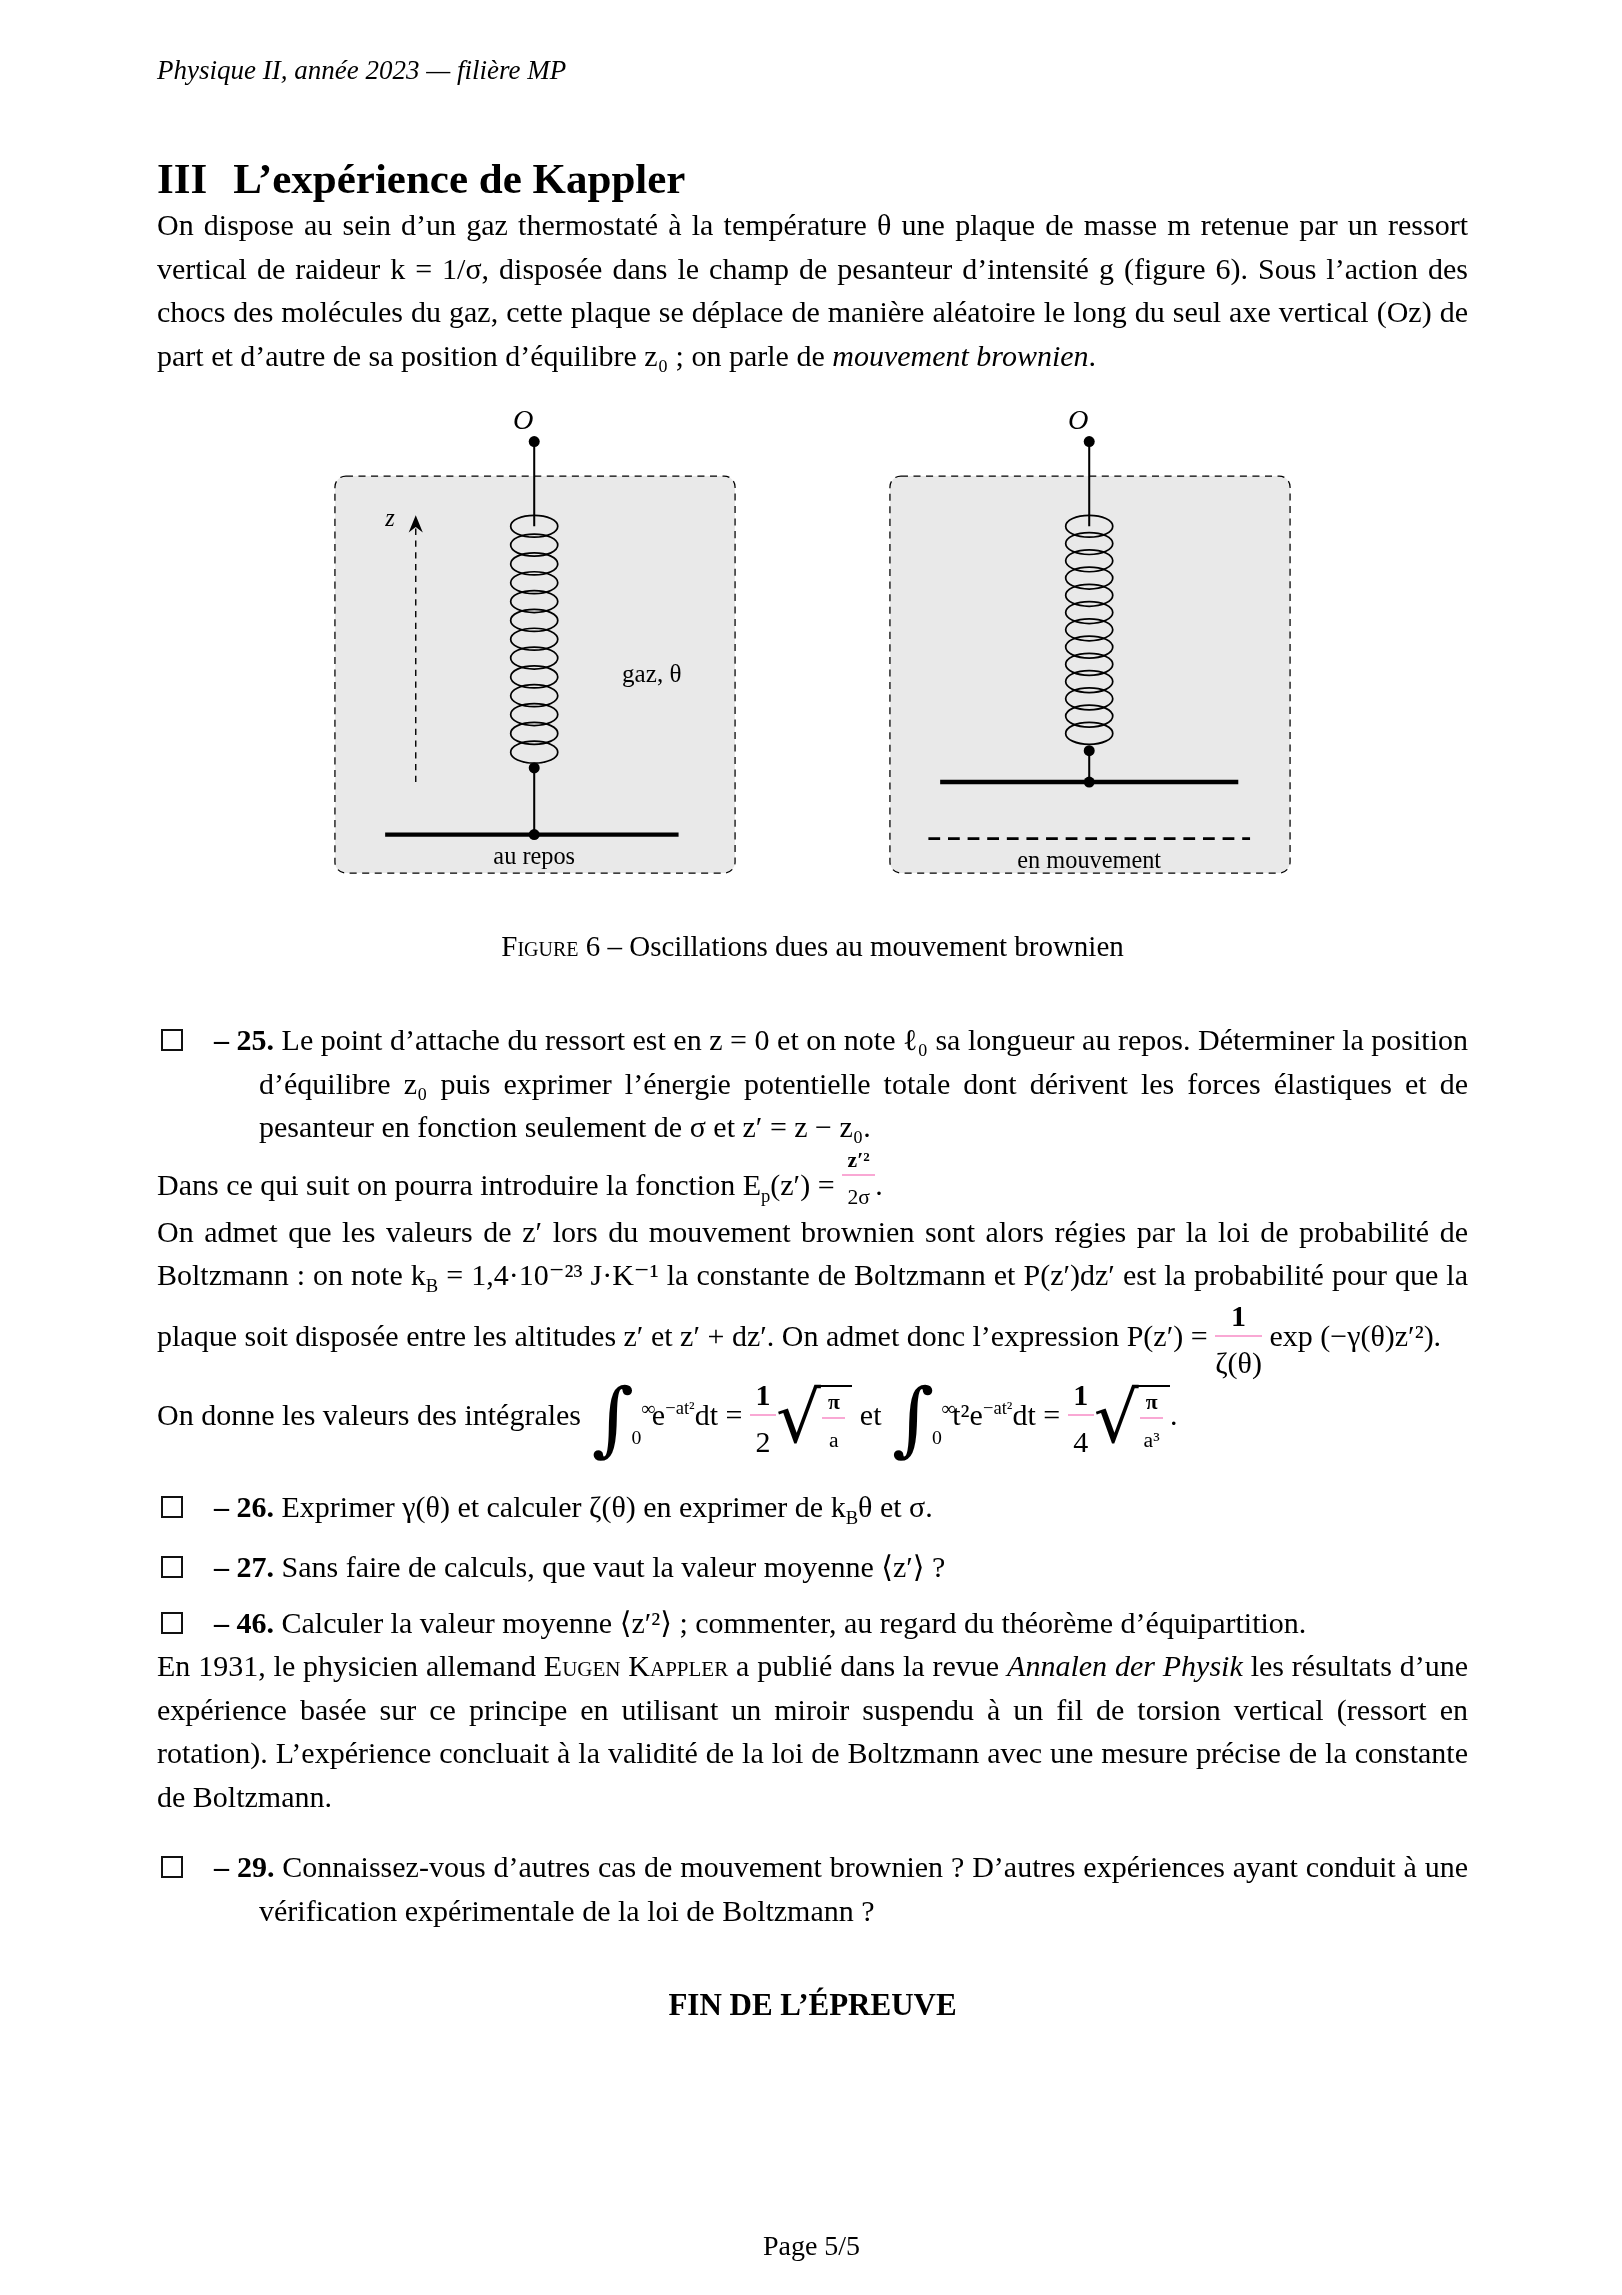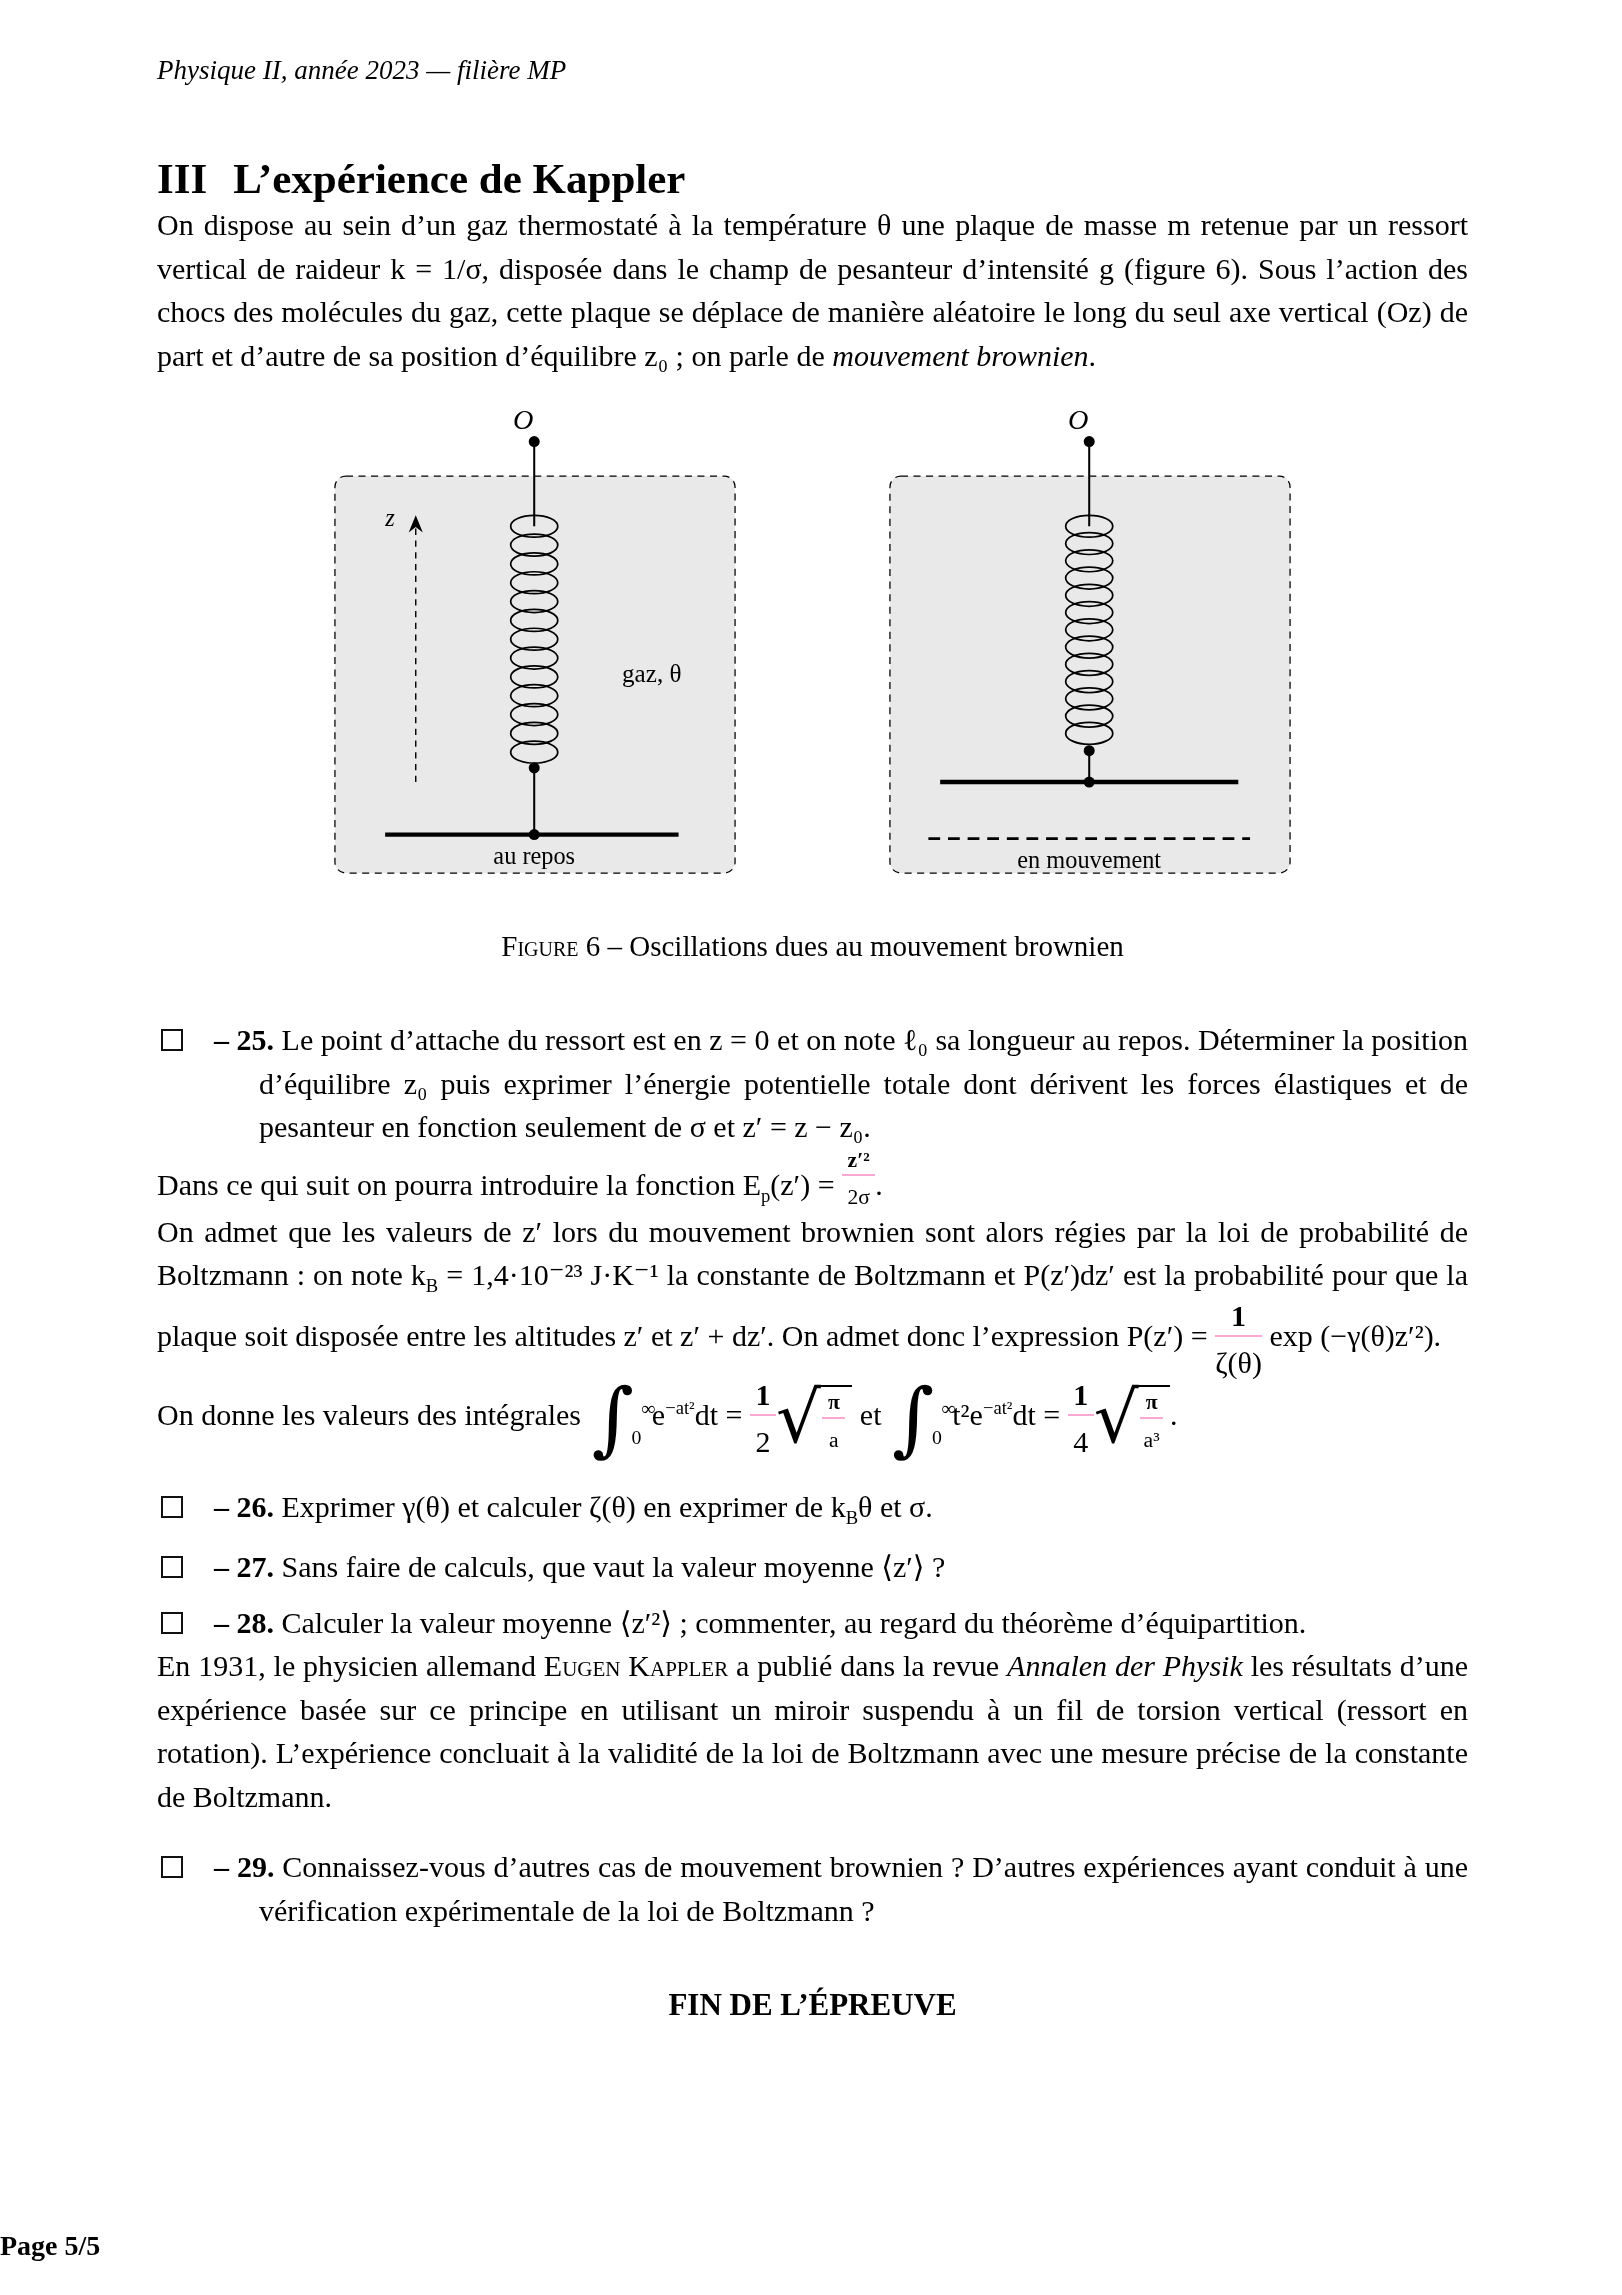--- a/index.html
+++ b/index.html
@@ -51,22 +51,22 @@
     font-family:"DejaVu Serif",serif;}
   .rbody{border-top:2.4px solid #000;padding:3.9px 7px 0 5.5px;display:inline-block;}
   .intgrp{display:inline-flex;align-items:center;vertical-align:middle;margin:0 3.1px;}
   .isign{font-size:2.7em;line-height:0.85;font-family:"DejaVu Serif",serif;}
   .ilims{display:inline-flex;flex-direction:column;justify-content:space-between;
     height:2.5em;font-size:0.66em;margin-left:0.8px;}
   .ilims .itop{transform:translateX(6.3px);}
   .ilims .ibot{transform:translateX(-3.1px);}
   .formula-line{line-height:1.2;margin-top:23.6px;}
   .fin{margin-top:55px;text-align:center;font-weight:bold;font-size:31px;}
-  .pagefooter{position:absolute;bottom:33px;left:0;width:100%;text-align:left;
-    font-weight:bold;font-size:28px;}
+  .pagefooter{position:absolute;bottom:33px;left:0;width:100%;text-align:center;
+    font-weight:normal;font-size:28px;}
 </style>
 </head>
 <body>
 
 <div class="page">
 
   <p class="runhead">Physique II, année 2023 — filière MP</p>
 
   <h1 class="section-heading">
       <span>III</span>
@@ -165,21 +165,21 @@
         </span>
       </span><span>t²e</span><sup>−at²</sup><span>dt = </span><span class="frac"><span class="fn">1</span><span class="fd">4</span></span><span class="sqrt">
         <span class="rsign">√</span>
         <span class="rbody"><span class="frac small"><span class="fn">π</span><span class="fd">a³</span></span></span>
       </span><span>.</span></p>
 
   <p class="question spaced"><span class="qbox"></span><span class="qnum">– 26.</span> <span>Exprimer γ(θ) et calculer ζ(θ) en exprimer de k</span><sub>B</sub><span>θ et σ.</span></p>
 
   <p class="question"><span class="qbox"></span><span class="qnum">– 27.</span> <span>Sans faire de calculs, que vaut la valeur moyenne ⟨z′⟩ ?</span></p>
 
-  <p class="question"><span class="qbox"></span><span class="qnum">– 28.</span> <span>Calculer la valeur moyenne ⟨z′²⟩ ; commenter, au regard du théorème d’équipartition.</span></p>
+  <p class="question"><span class="qbox"></span><span class="qnum">– 46.</span> <span>Calculer la valeur moyenne ⟨z′²⟩ ; commenter, au regard du théorème d’équipartition.</span></p>
 
   <p class="para blockpara"><span>En 1931, le physicien allemand </span><span class="smallcaps">Eugen Kappler</span><span> a publié dans la revue </span><em>Annalen der Physik</em><span> les résultats d’une expérience basée sur ce principe en utilisant un miroir suspendu à un fil de torsion vertical (ressort en rotation). L’expérience concluait à la validité de la loi de Boltzmann avec une mesure précise de la constante de Boltzmann.</span></p>
 
   <p class="question spaced"><span class="qbox"></span><span class="qnum">– 29.</span> <span>Connaissez-vous d’autres cas de mouvement brownien ? D’autres expériences ayant conduit à une vérification expérimentale de la loi de Boltzmann ?</span></p>
 
   <p class="fin">FIN DE L’ÉPREUVE</p>
 
 </div>
 
 <div class="pagefooter">Page 5/5</div>

